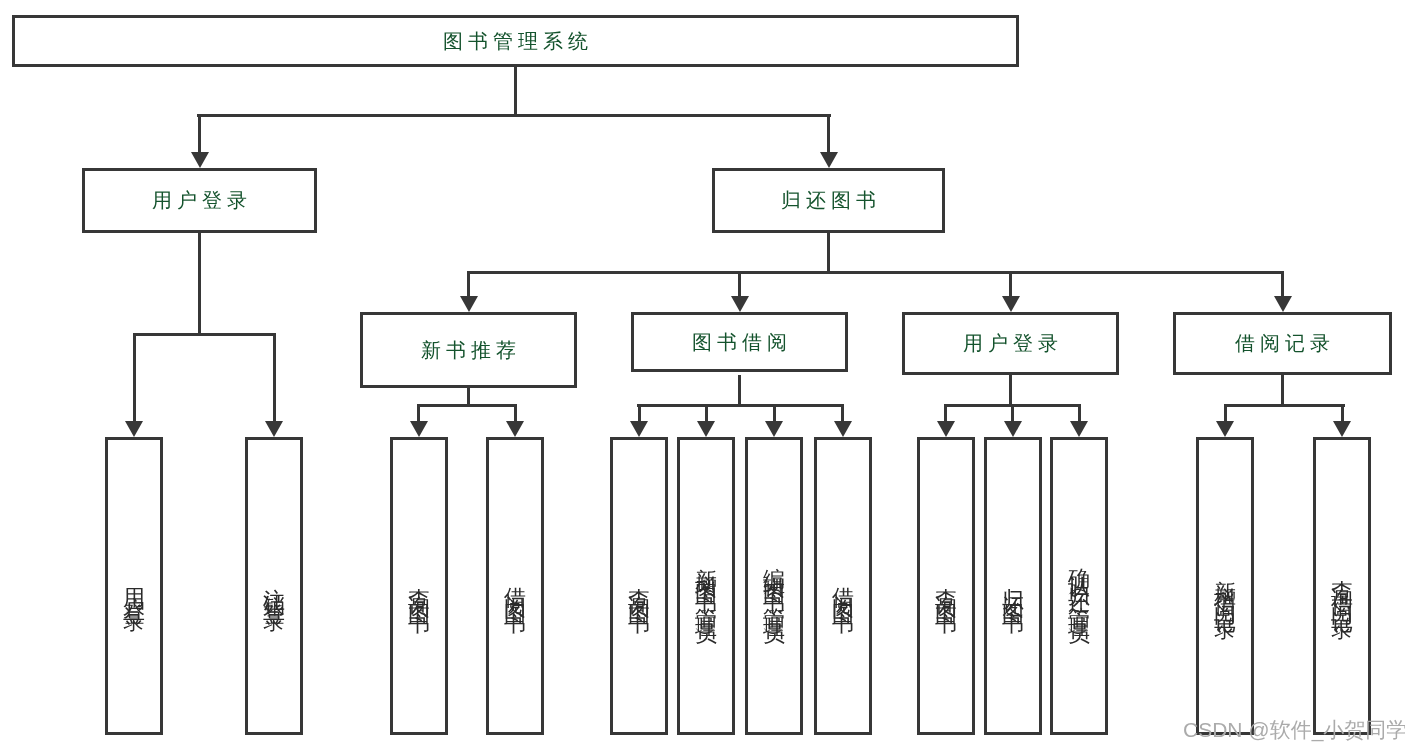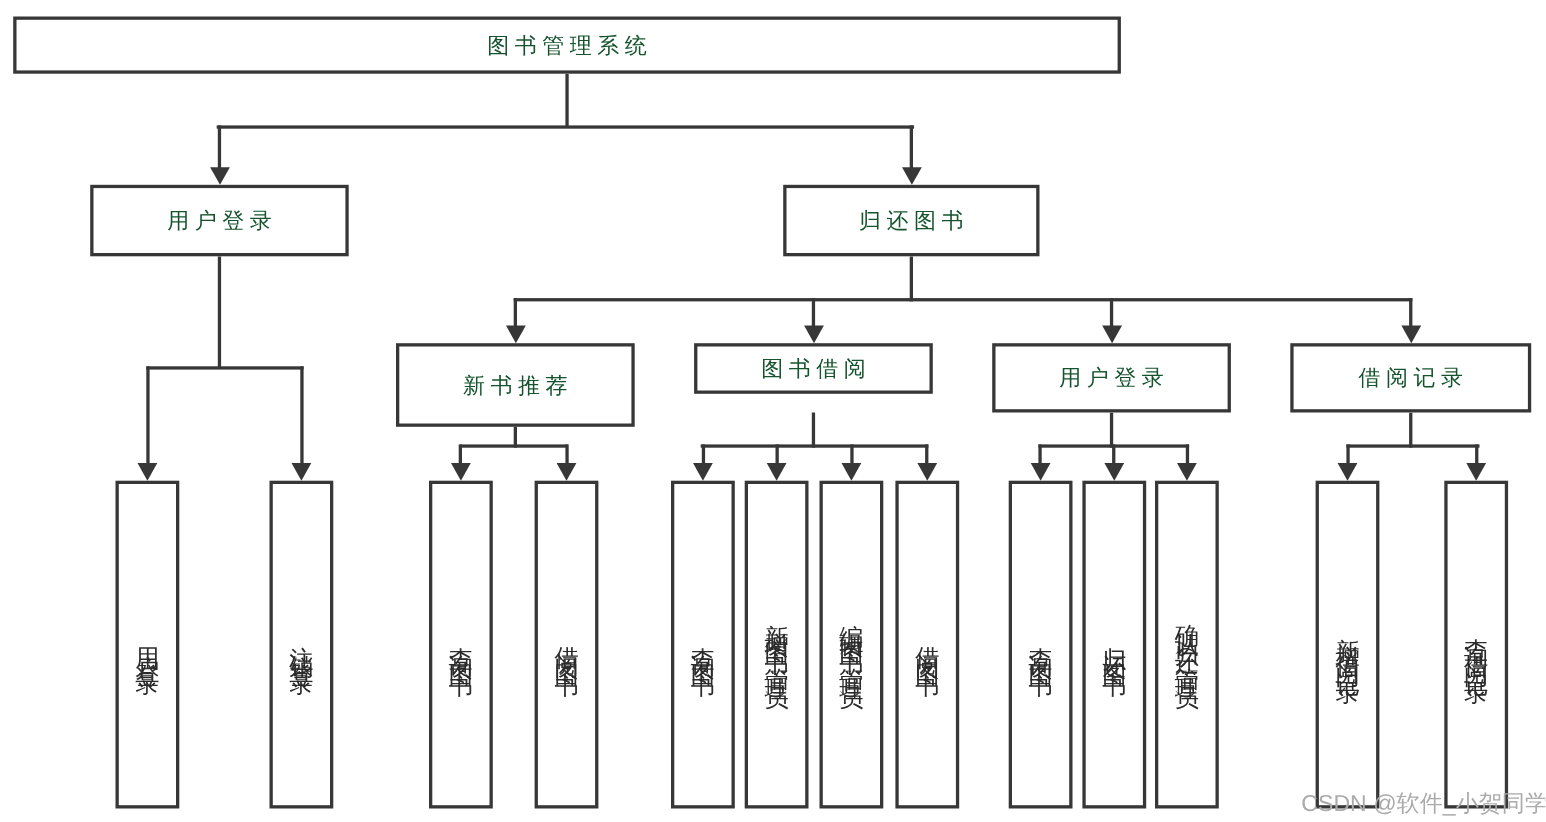--- a/index.html
+++ b/index.html
@@ -99,21 +99,21 @@
   <div class="line" style="left:738px; top:271px; width:3px; height:27px;"></div>
   <div class="arrowhead" style="left:731px; top:296px;"></div>
   <div class="line" style="left:1009px; top:271px; width:3px; height:27px;"></div>
   <div class="arrowhead" style="left:1002px; top:296px;"></div>
   <div class="line" style="left:1281px; top:271px; width:3px; height:27px;"></div>
   <div class="arrowhead" style="left:1274px; top:296px;"></div>
 
   <div class="box" style="left:360px; top:312px; width:217px; height:76px;">
     <span class="h-label">新书推荐</span>
   </div>
-  <div class="box" style="left:631px; top:312px; width:217px; height:46px;">
+  <div class="box" style="left:631px; top:312px; width:217px; height:60px;">
     <span class="h-label">图书借阅</span>
   </div>
   <div class="box" style="left:902px; top:312px; width:217px; height:63px;">
     <span class="h-label">用户登录</span>
   </div>
   <div class="box" style="left:1173px; top:312px; width:219px; height:63px;">
     <span class="h-label">借阅记录</span>
   </div>
 
   <div class="line" style="left:467px; top:375px; width:3px; height:32px;"></div>

